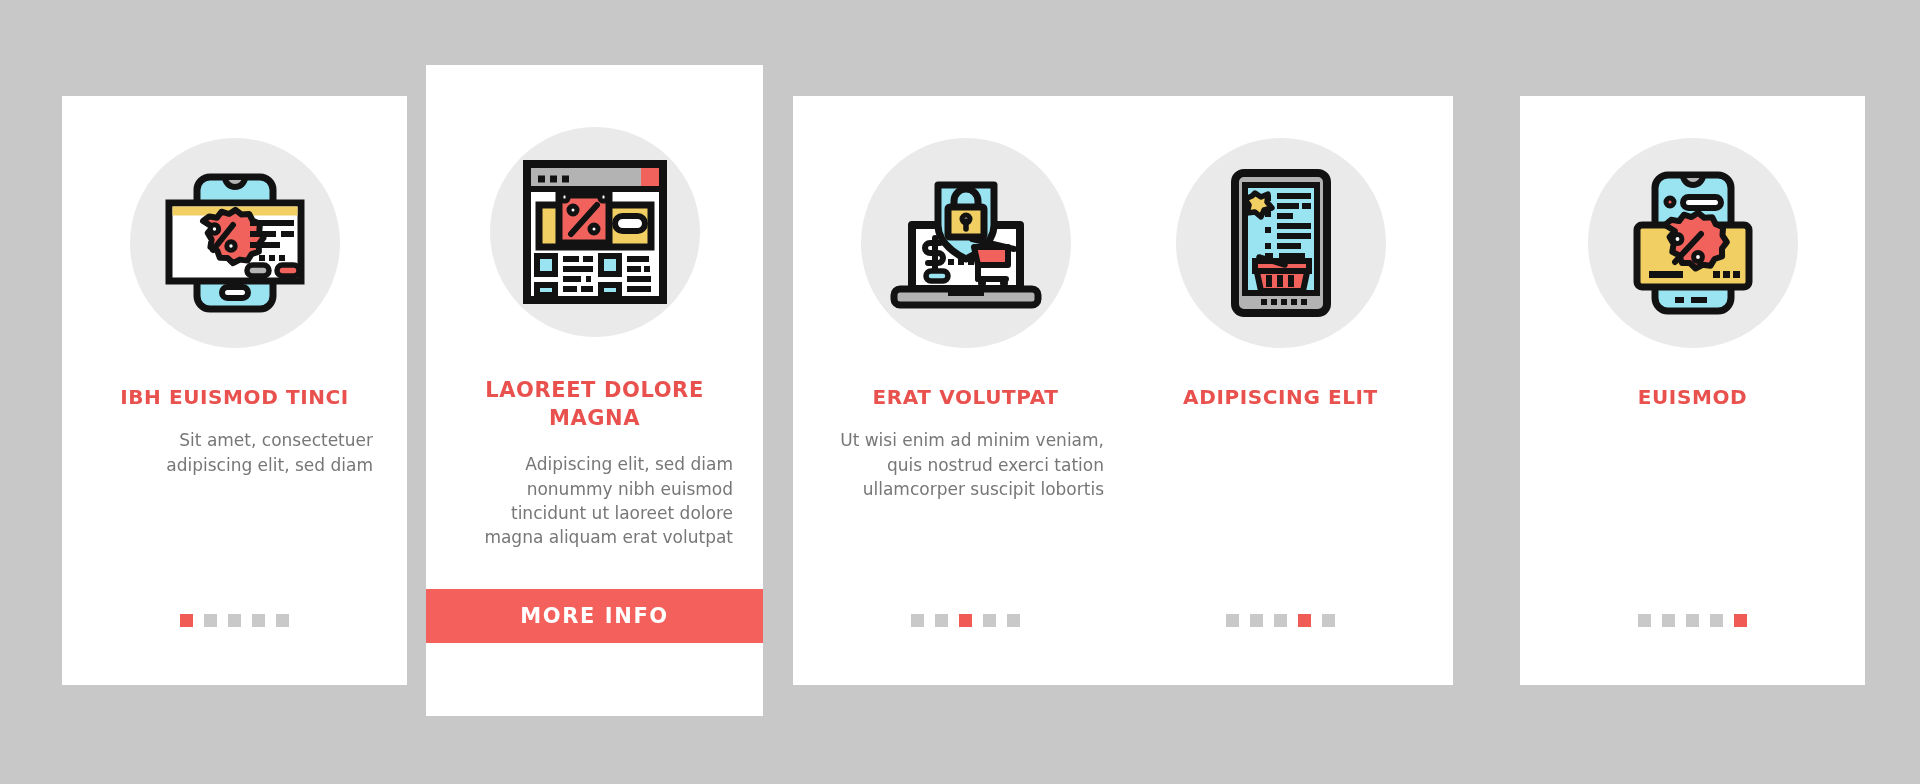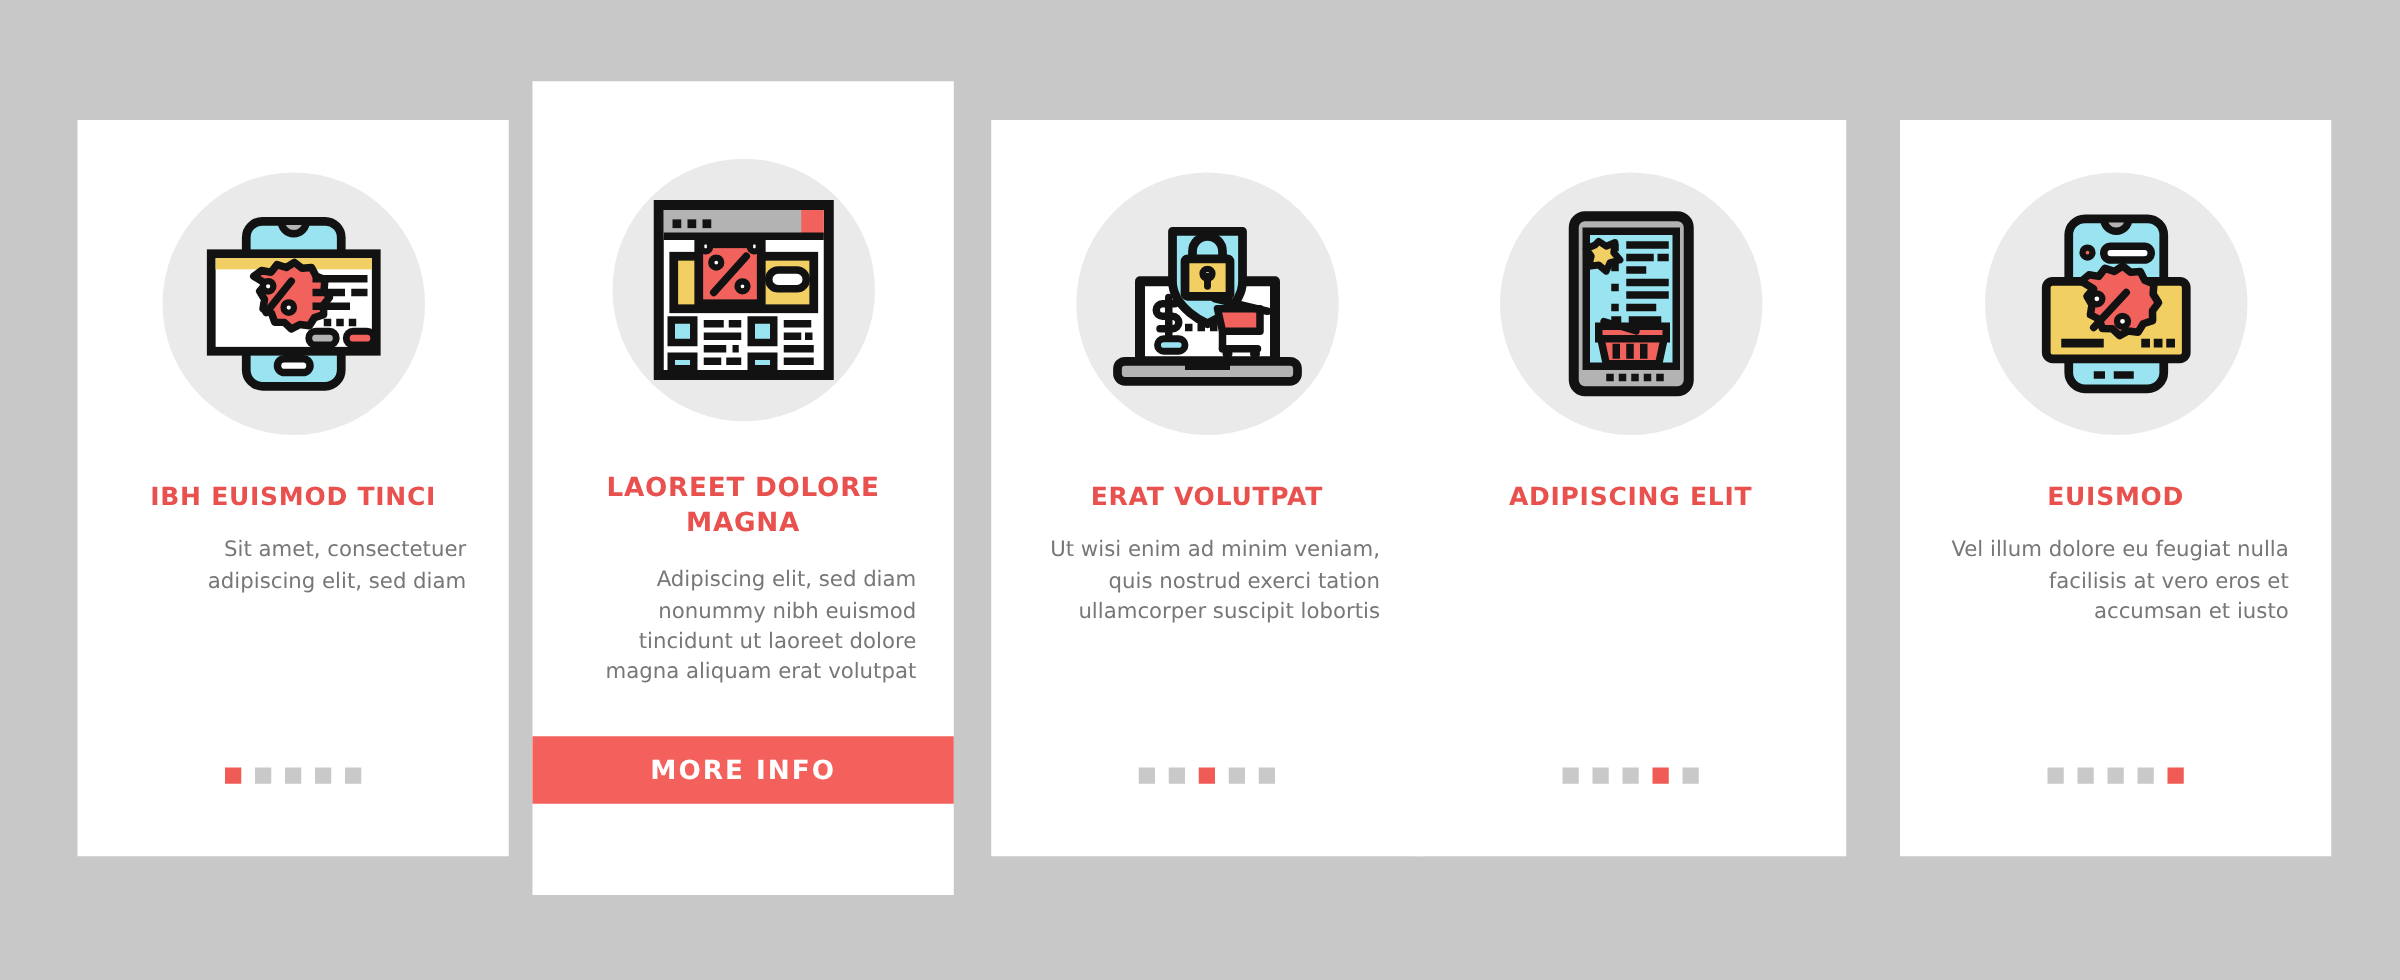--- a/index.html
+++ b/index.html
@@ -32,21 +32,21 @@
     height: 589px;
   }
   .card.featured {
     top: 65px;
     width: 337px;
     height: 651px;
   }
   .c1 { left: 62px; }
   .c2 { left: 426px; }
   .c3 { left: 793px; }
-  .c4 { left: 1132px; }
+  .c4 { left: 1108px; }
   .c5 { left: 1520px; }
 
   .icon-wrap {
     position: relative;
     width: 210px;
     height: 210px;
     margin-top: 42px;
     display: flex;
     align-items: center;
     justify-content: center;
@@ -336,21 +336,20 @@
         <rect x="110" y="108" width="7" height="7" fill="#121212"></rect>
         <rect x="120" y="108" width="7" height="7" fill="#121212"></rect>
 
         <path d="M52 62 l6.2 -5.2 l7.8 1.3 l4.9 -6.4 l7.6 2.4 l6.7 -4.3 l6.2 5 l7.8 -0.6 l3.6 7.1 l7.3 3 l-0.6 8 l4.3 6.8 l-4.8 6.4 l0.1 8 l-7.5 2.5 l-4.2 6.8 l-7.8 -1 l-7 3.7 l-5.7 -5.5 l-7.9 -0.1 l-2.7 -7.5 l-7 -3.6 l1.3 -7.9 l-4 -6.9 l5.2 -6 z" fill="#f1625d" stroke="#121212" stroke-width="6" stroke-linejoin="round"></path>
         <circle cx="64.5" cy="76" r="4.4" fill="#ffffff" stroke="#121212" stroke-width="5"></circle>
         <circle cx="85" cy="94" r="4.4" fill="#ffffff" stroke="#121212" stroke-width="5"></circle>
         <line x1="88" y1="71" x2="62" y2="99" stroke="#121212" stroke-width="6" stroke-linecap="round"></line>
       </svg>
     </div>
     <div class="card-title">EUISMOD</div>
-    <div class="card-desc">Vel illum dolore eu feugiat nulla facilisis at vero eros et accumsan et iusto</div>
     <div class="dots">
       <span class="dot"></span>
       <span class="dot"></span>
       <span class="dot"></span>
       <span class="dot"></span>
       <span class="dot active"></span>
     </div>
   </div>
 
 </div>

